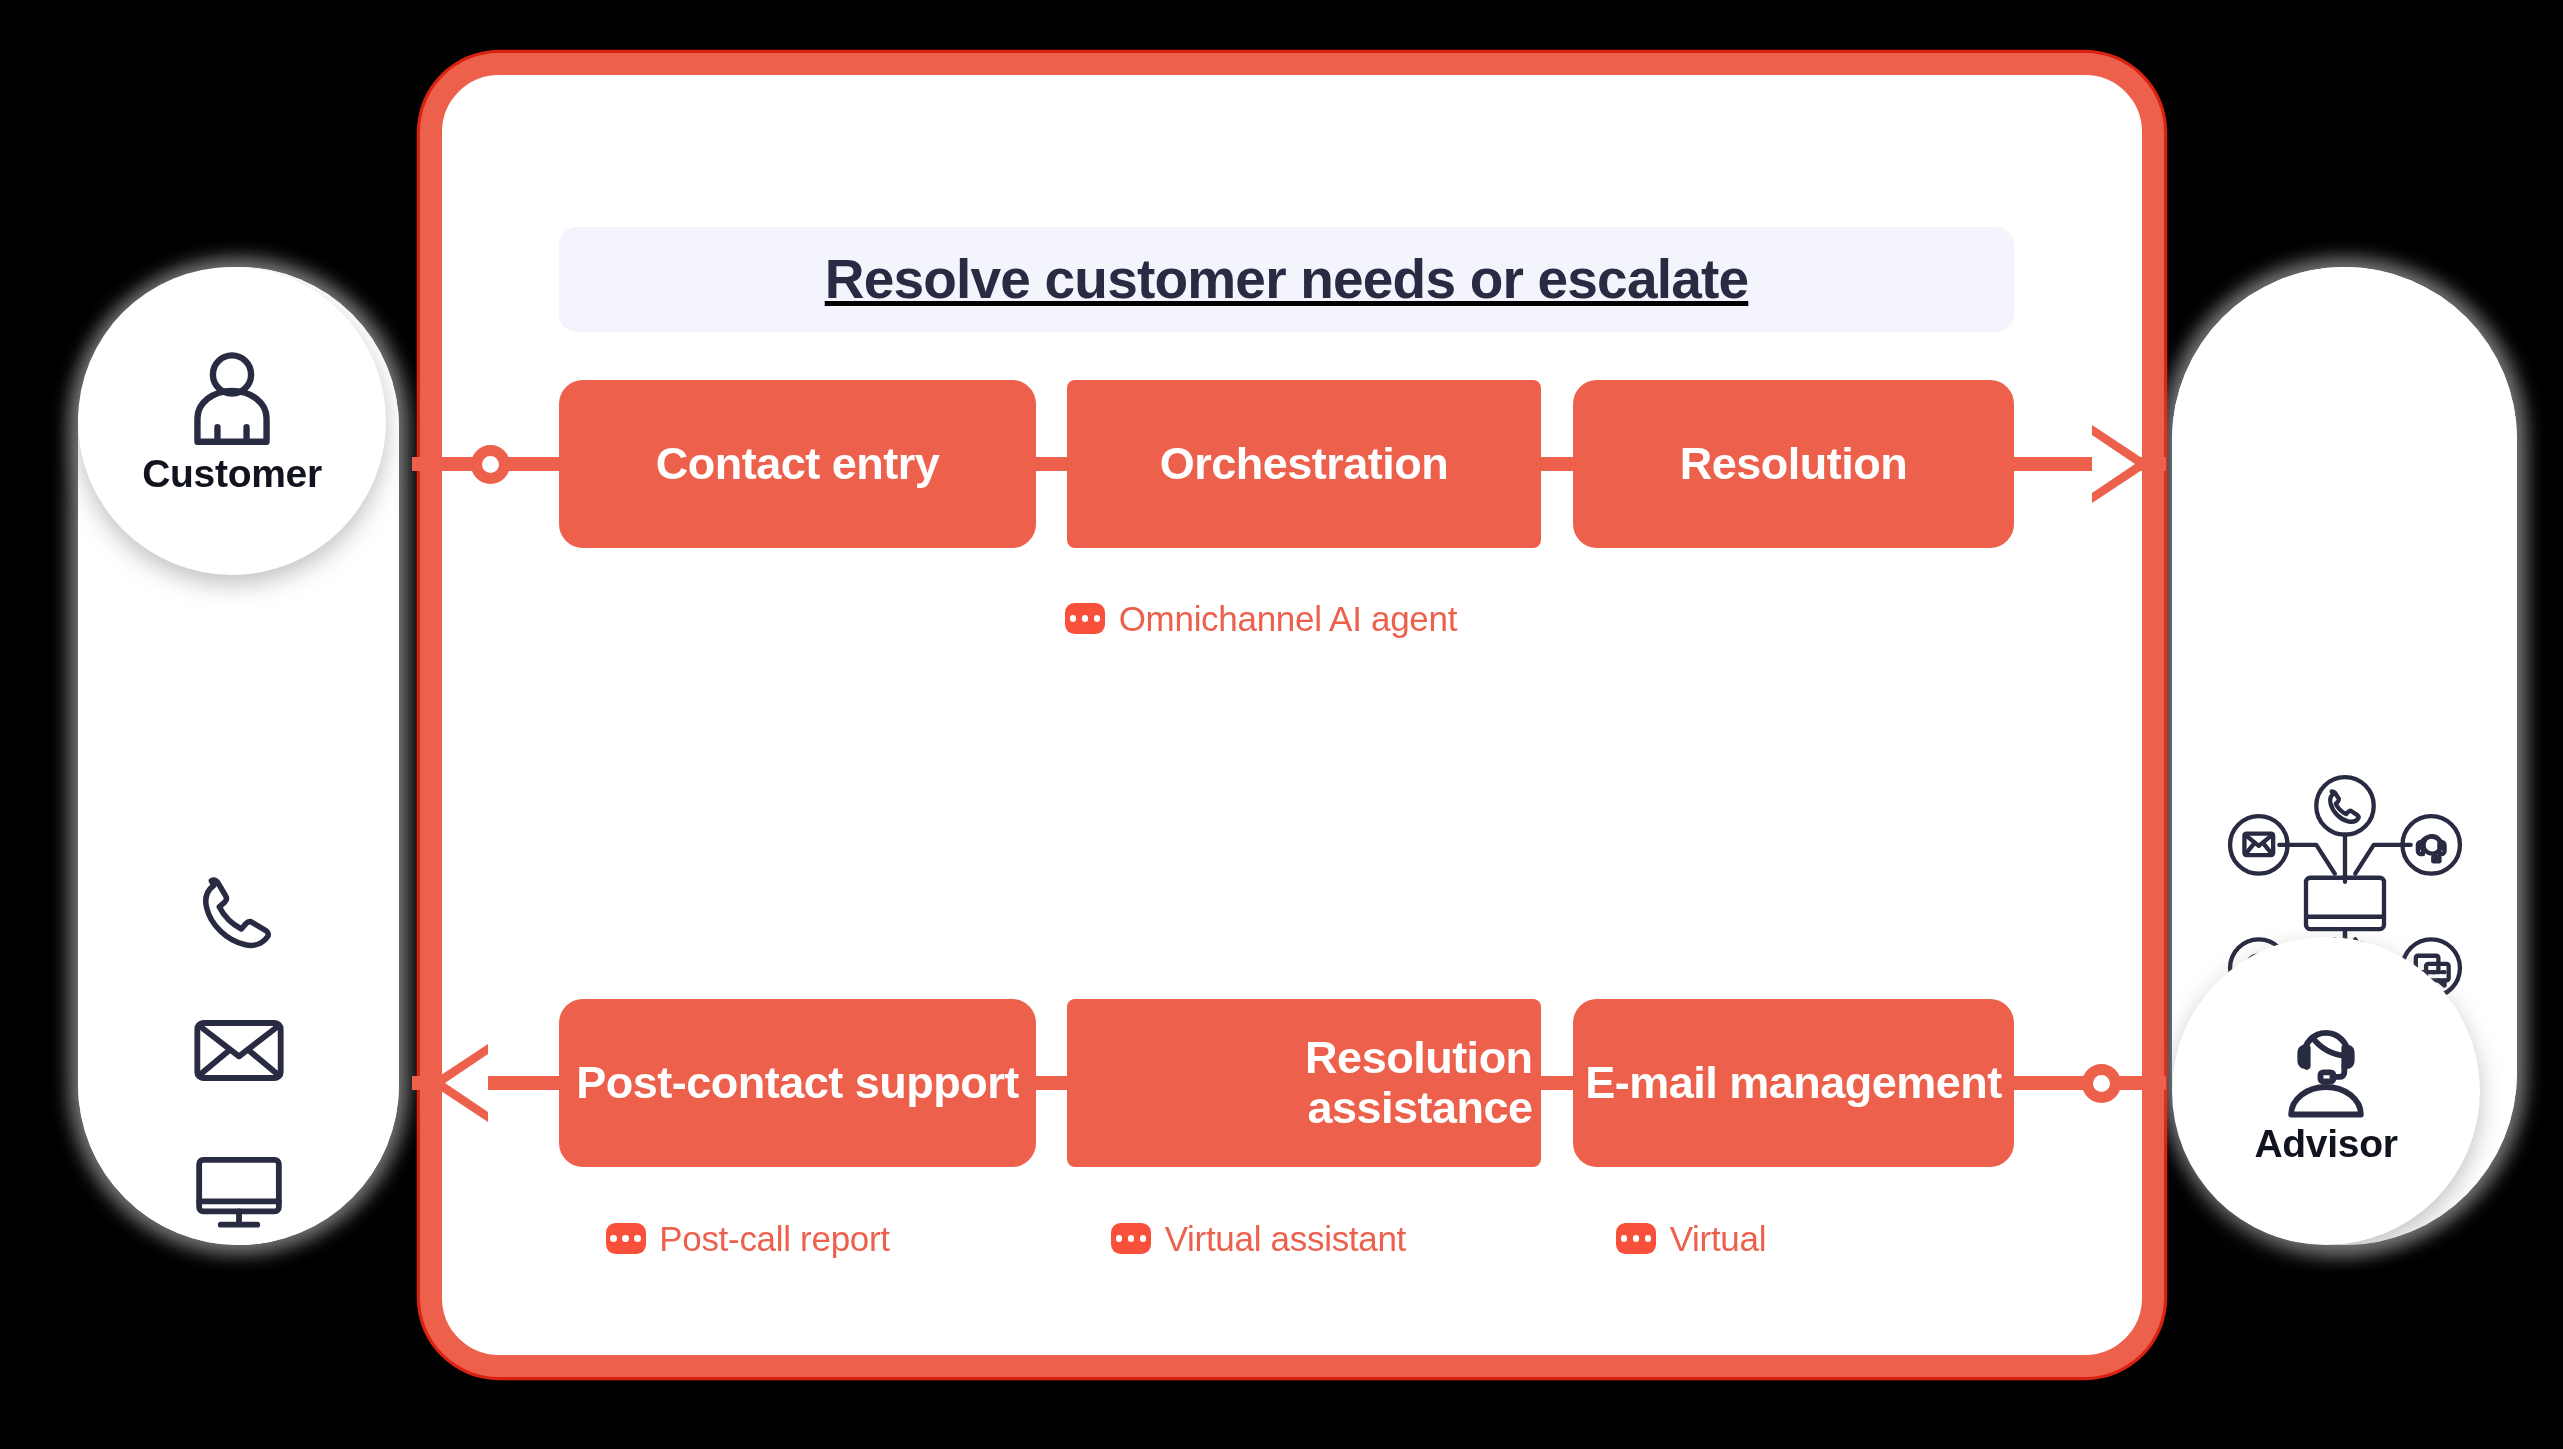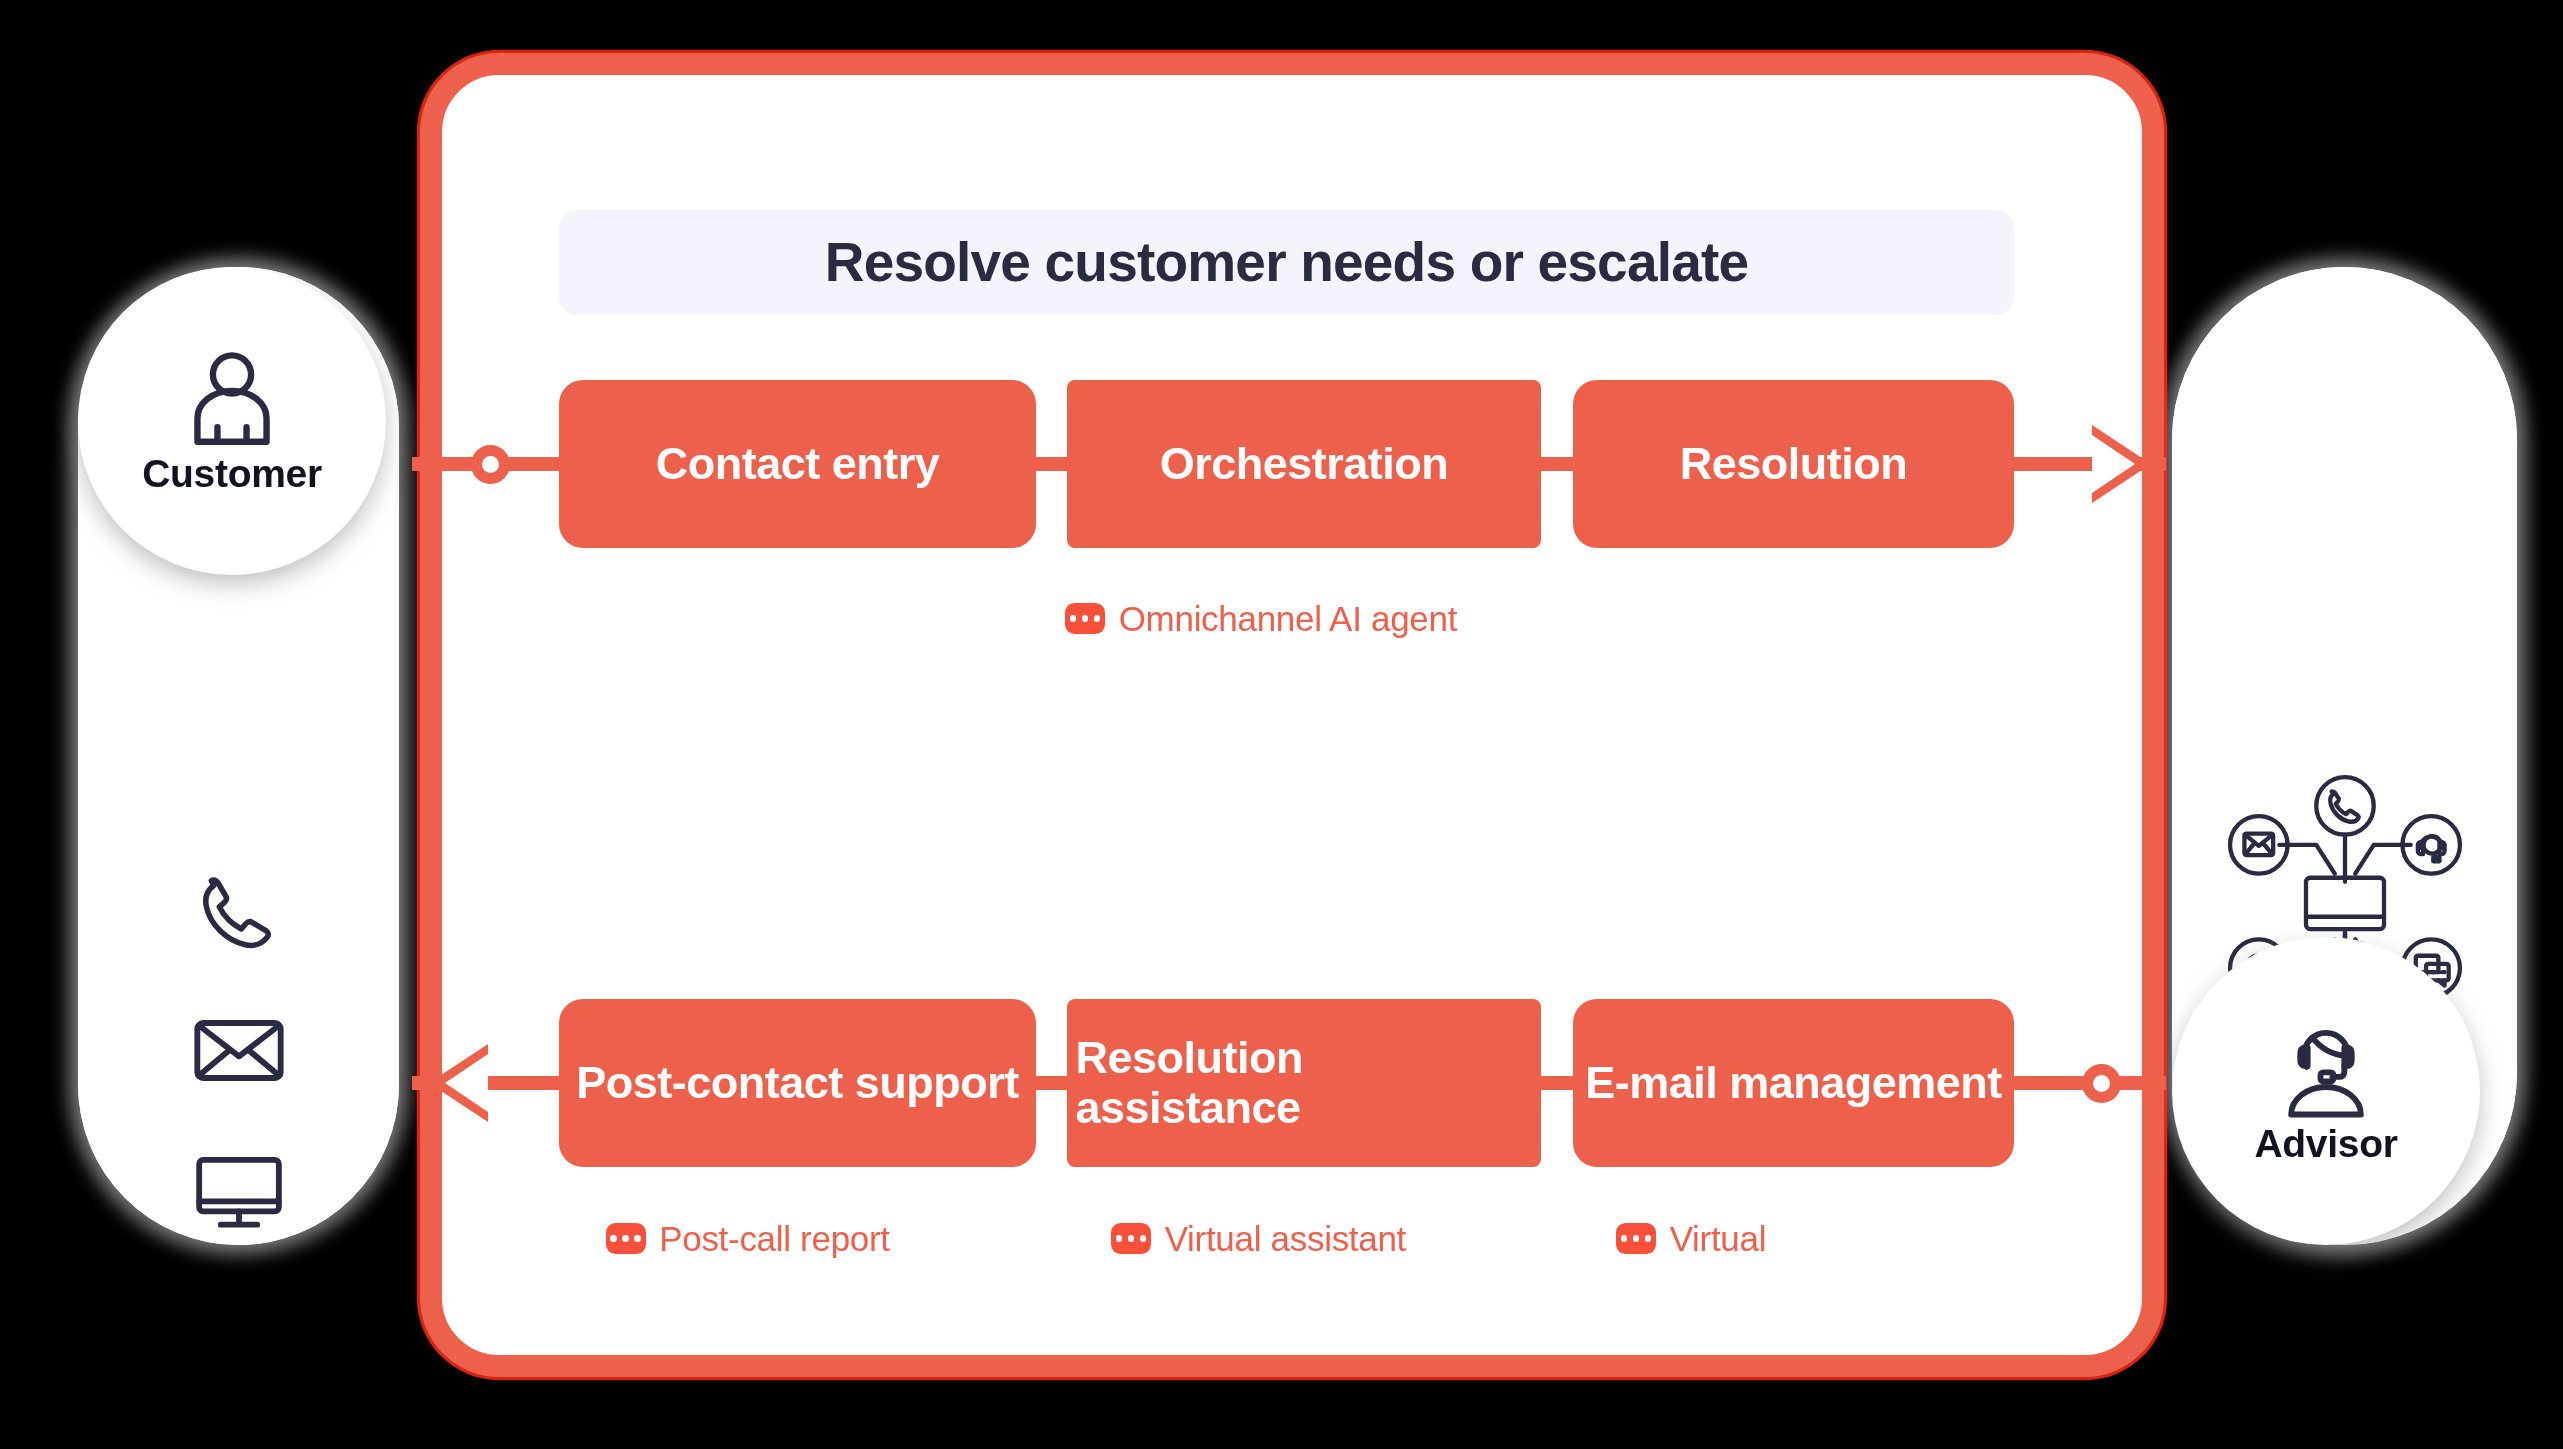--- a/index.html
+++ b/index.html
@@ -37,32 +37,32 @@
   
   #board{position:absolute;left:420px;top:53px;width:1744px;height:1324px;
          background:#ffffff;border-radius:79px;
          border:22px solid #ec604c;
          box-shadow:0 0 0 3.2px rgba(255,40,20,.85);
          box-sizing:border-box;}
 
   
   .banner{position:absolute;left:117px;width:1455px;height:105px;background:#f4f4fd;
           border-radius:18px;display:flex;align-items:center;justify-content:center;}
-  #banner-top{top:135px;}
+  #banner-top{top:152px;text-decoration:underline;}
   #banner-bottom{top:772px;}
   .banner-text{font-size:55px;font-weight:700;color:#282b42;letter-spacing:-0.8px;
                line-height:1;white-space:nowrap;}
 
   
   .row{position:absolute;left:117px;width:1455px;height:168px;}
   #row-top{top:305px;}
   #row-bottom{top:924px;}
 
   .stage{position:absolute;top:0;height:168px;background:#ec604c;border-radius:24px;
-         display:flex;align-items:center;justify-content:center;text-align:left;
+         display:flex;align-items:center;justify-content:center;text-align:right;
          color:#ffffff;font-size:45px;font-weight:700;letter-spacing:-0.5px;line-height:1.12;
          padding:0 8.4px;box-sizing:border-box;}
   .s1{left:0;width:477px;}
   .s2{left:508px;width:474px;border-radius:8px;}
   .s3{left:1014px;width:441px;}
 
   
   .link{position:absolute;height:13.7px;background:#ec604c;top:77px;}
   .link-a{left:477px;width:31.5px;}
   .link-b{left:982px;width:31.5px;}

